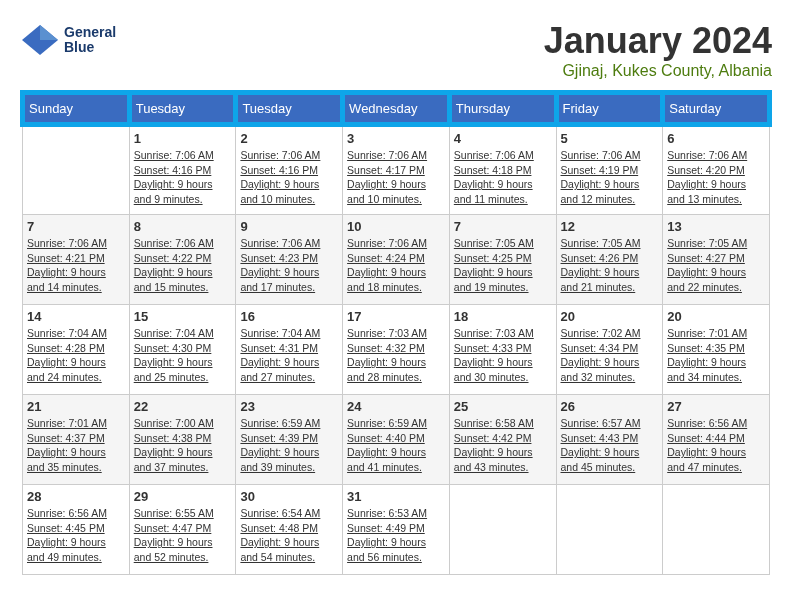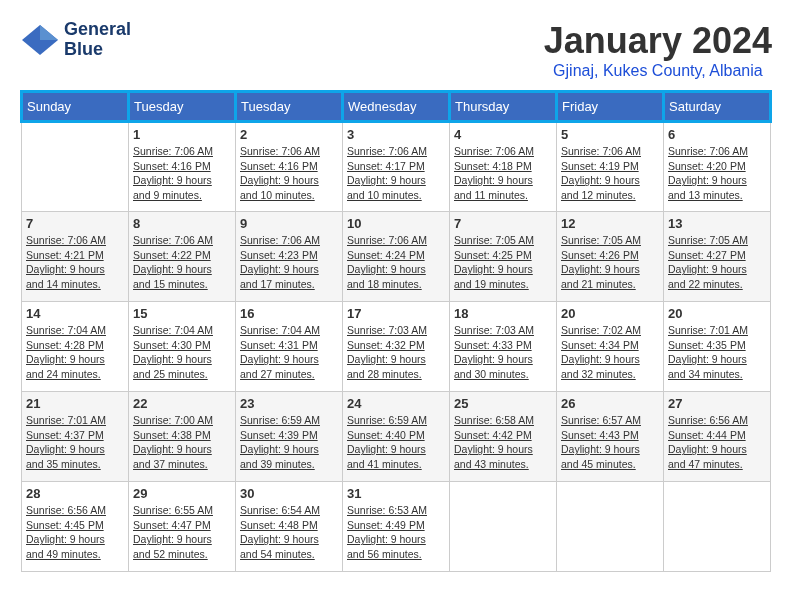--- a/index.html
+++ b/index.html
@@ -16,55 +16,55 @@
       align-items: flex-start;
       margin-bottom: 10px;
     }
     .logo {
       display: flex;
       align-items: center;
     }
     .logo-text {
       display: flex;
       flex-direction: column;
-      font-size: 18px;
+      font-size: 14px;
       font-weight: bold;
       color: #1a3a6b;
       line-height: 1.1;
     }
     .logo-icon {
       width: 40px;
       height: 40px;
       margin-right: 4px;
     }
     .title-block {
-      text-align: center;
+      text-align: right;
     }
     .month-title {
       font-size: 36px;
       font-weight: bold;
       color: #333;
     }
     .subtitle {
       font-size: 16px;
-      color: #1d4ed8;
+      color: #4d7c0f;
     }
     .calendar {
       width: 100%;
       border-collapse: collapse;
       font-size: 11px;
     }
     .calendar thead th {
       background-color: #3a6bc0;
       color: #fff;
       padding: 6px 4px;
       text-align: left;
       font-size: 13px;
       font-weight: normal;
-      border: 3px solid #0ea5e9;
+      border: 5px solid #0ea5e9;
     }
     .calendar tbody td {
       border: 1px solid #ccc;
       vertical-align: top;
       padding: 4px;
       width: calc(100% / 7);
       min-height: 80px;
       height: 90px;
     }
     .day-number {

